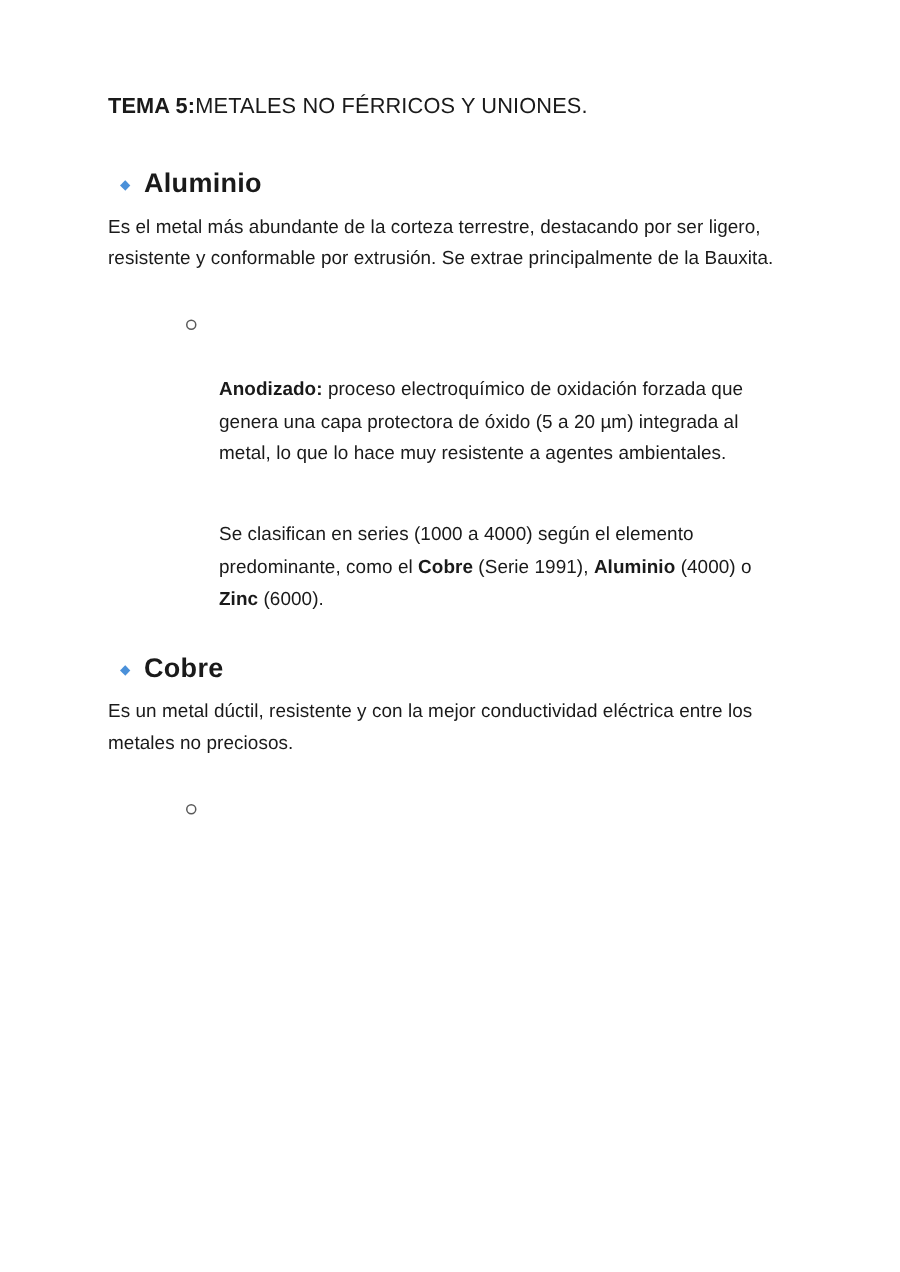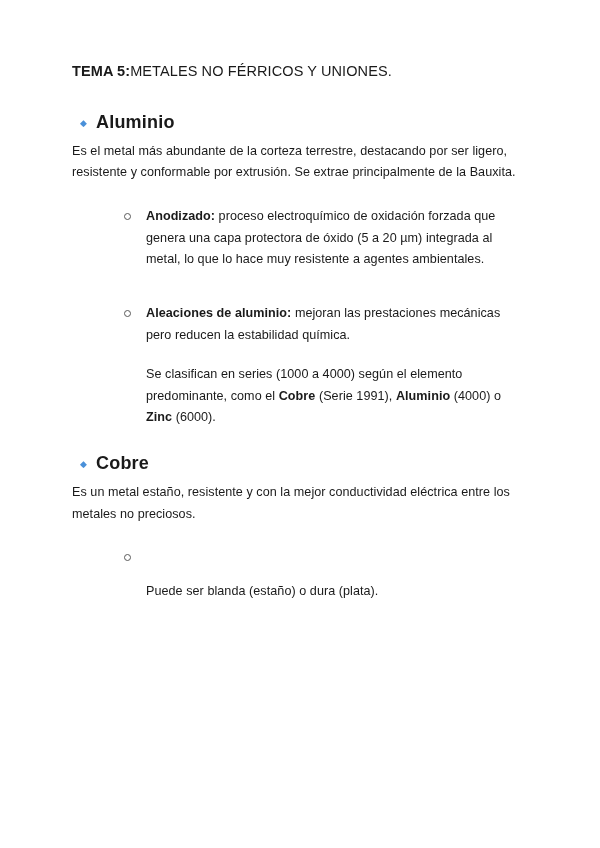--- a/index.html
+++ b/index.html
@@ -81,20 +81,21 @@
     height: 5px;
     border: 1px solid #5a5a5a;
     border-radius: 50%;
     background: transparent;
   }
   .sub-item .content {
     flex: 1 1 auto;
     font-size: 12.6px;
     line-height: 1.72;
     letter-spacing: 0.05px;
+    margin-top: 43px;
   }
   .sub-item .content .lead {
     font-weight: bold;
   }
   .sub-para {
     padding-left: 74px;
     font-size: 12.6px;
     line-height: 1.72;
     margin: 0 0 20px 0;
     letter-spacing: 0.05px;
@@ -121,37 +122,30 @@
 
   <div class="sub-item">
     <span class="marker"><span></span></span>
     <div class="content">
       <span class="lead">Anodizado:</span><span> proceso electroquímico de oxidación forzada que genera una capa protectora de óxido (5 a 20 µm) integrada al metal, lo que lo hace muy resistente a agentes ambientales.</span>
     </div>
   </div>
 
   <div class="gap-md"></div>
 
-  <div class="sub-item">
-    <span class="marker"><span></span></span>
-    <div class="content">
-      <span class="lead">Aleaciones de aluminio:</span><span> mejoran las prestaciones mecánicas pero reducen la estabilidad química.</span>
-    </div>
-  </div>
 
   <p class="sub-para"><span>Se clasifican en series (1000 a 4000) según el elemento predominante, como el </span><b>Cobre</b><span> (Serie 1991), </span><b>Aluminio</b><span> (4000) o </span><b>Zinc</b><span> (6000).</span></p>
 
   <div class="gap-sm"></div>
 
   <div class="h-bullet">
     <span class="marker">◆</span>
     <span class="label">Cobre</span>
   </div>
 
-  <p class="body">Es un metal estaño, resistente y con la mejor conductividad eléctrica entre los metales no preciosos.</p>
+  <p class="body">Es un metal dúctil, resistente y con la mejor conductividad eléctrica entre los metales no preciosos.</p>
 
   <div class="sub-item">
     <span class="marker"><span></span></span>
   </div>
 
-  <p class="sub-para"><span>Puede ser blanda (estaño) o dura (plata).</span></p>
 
 </div>
 
 </body></html>

